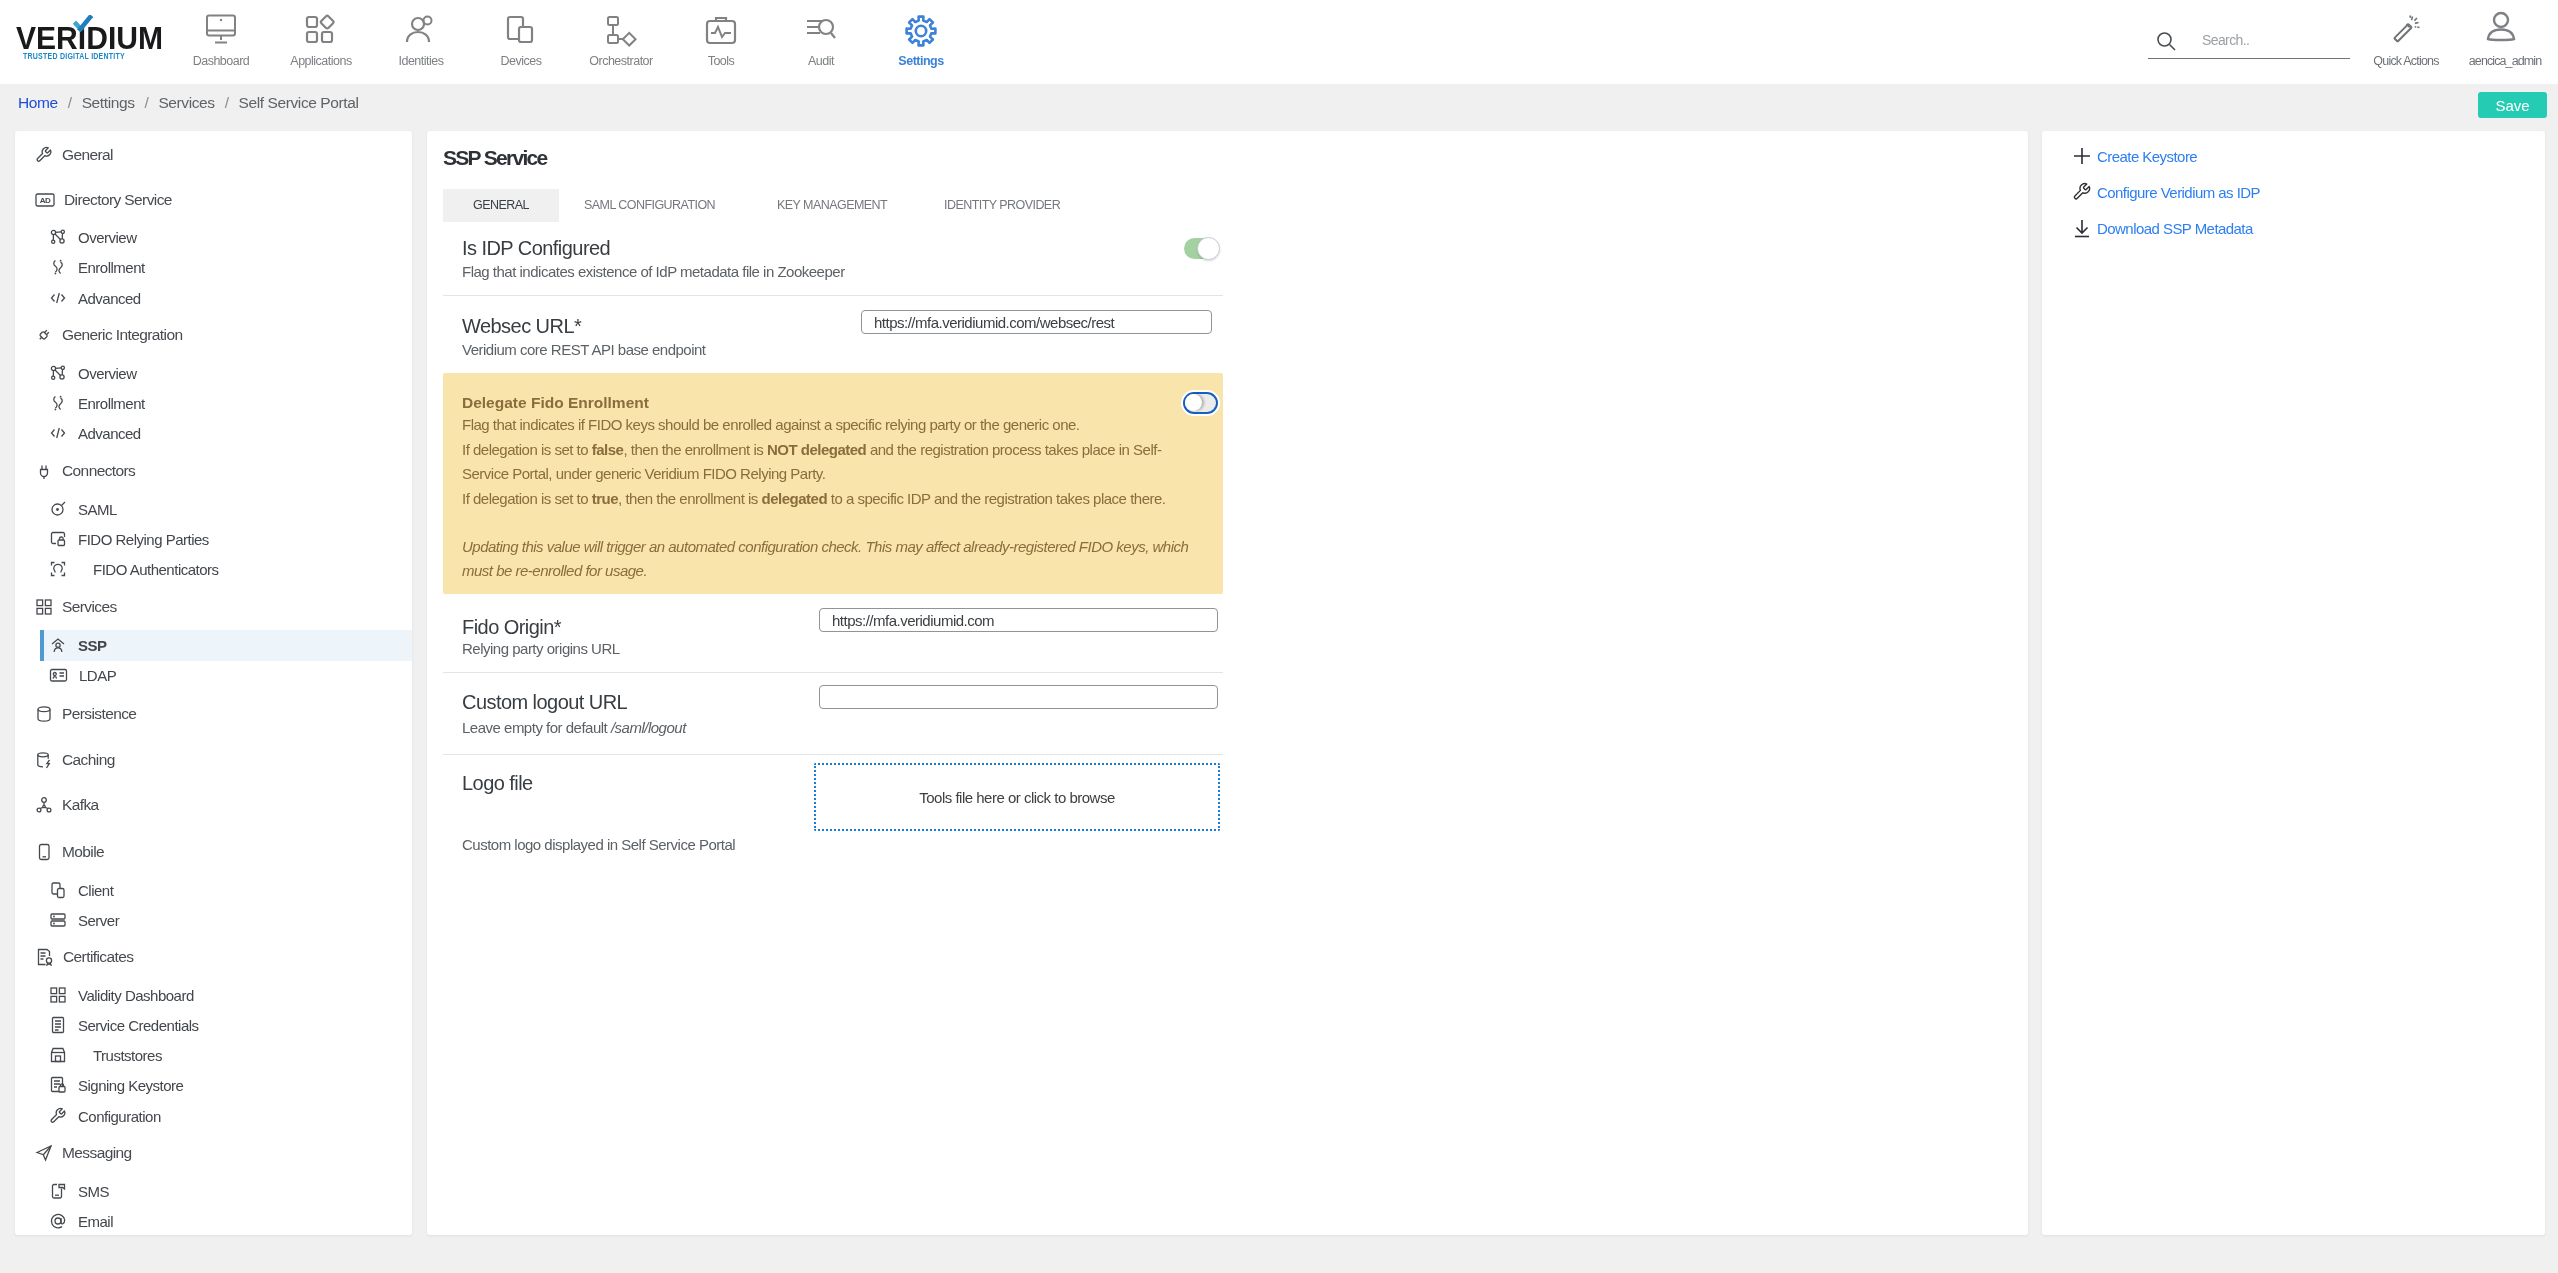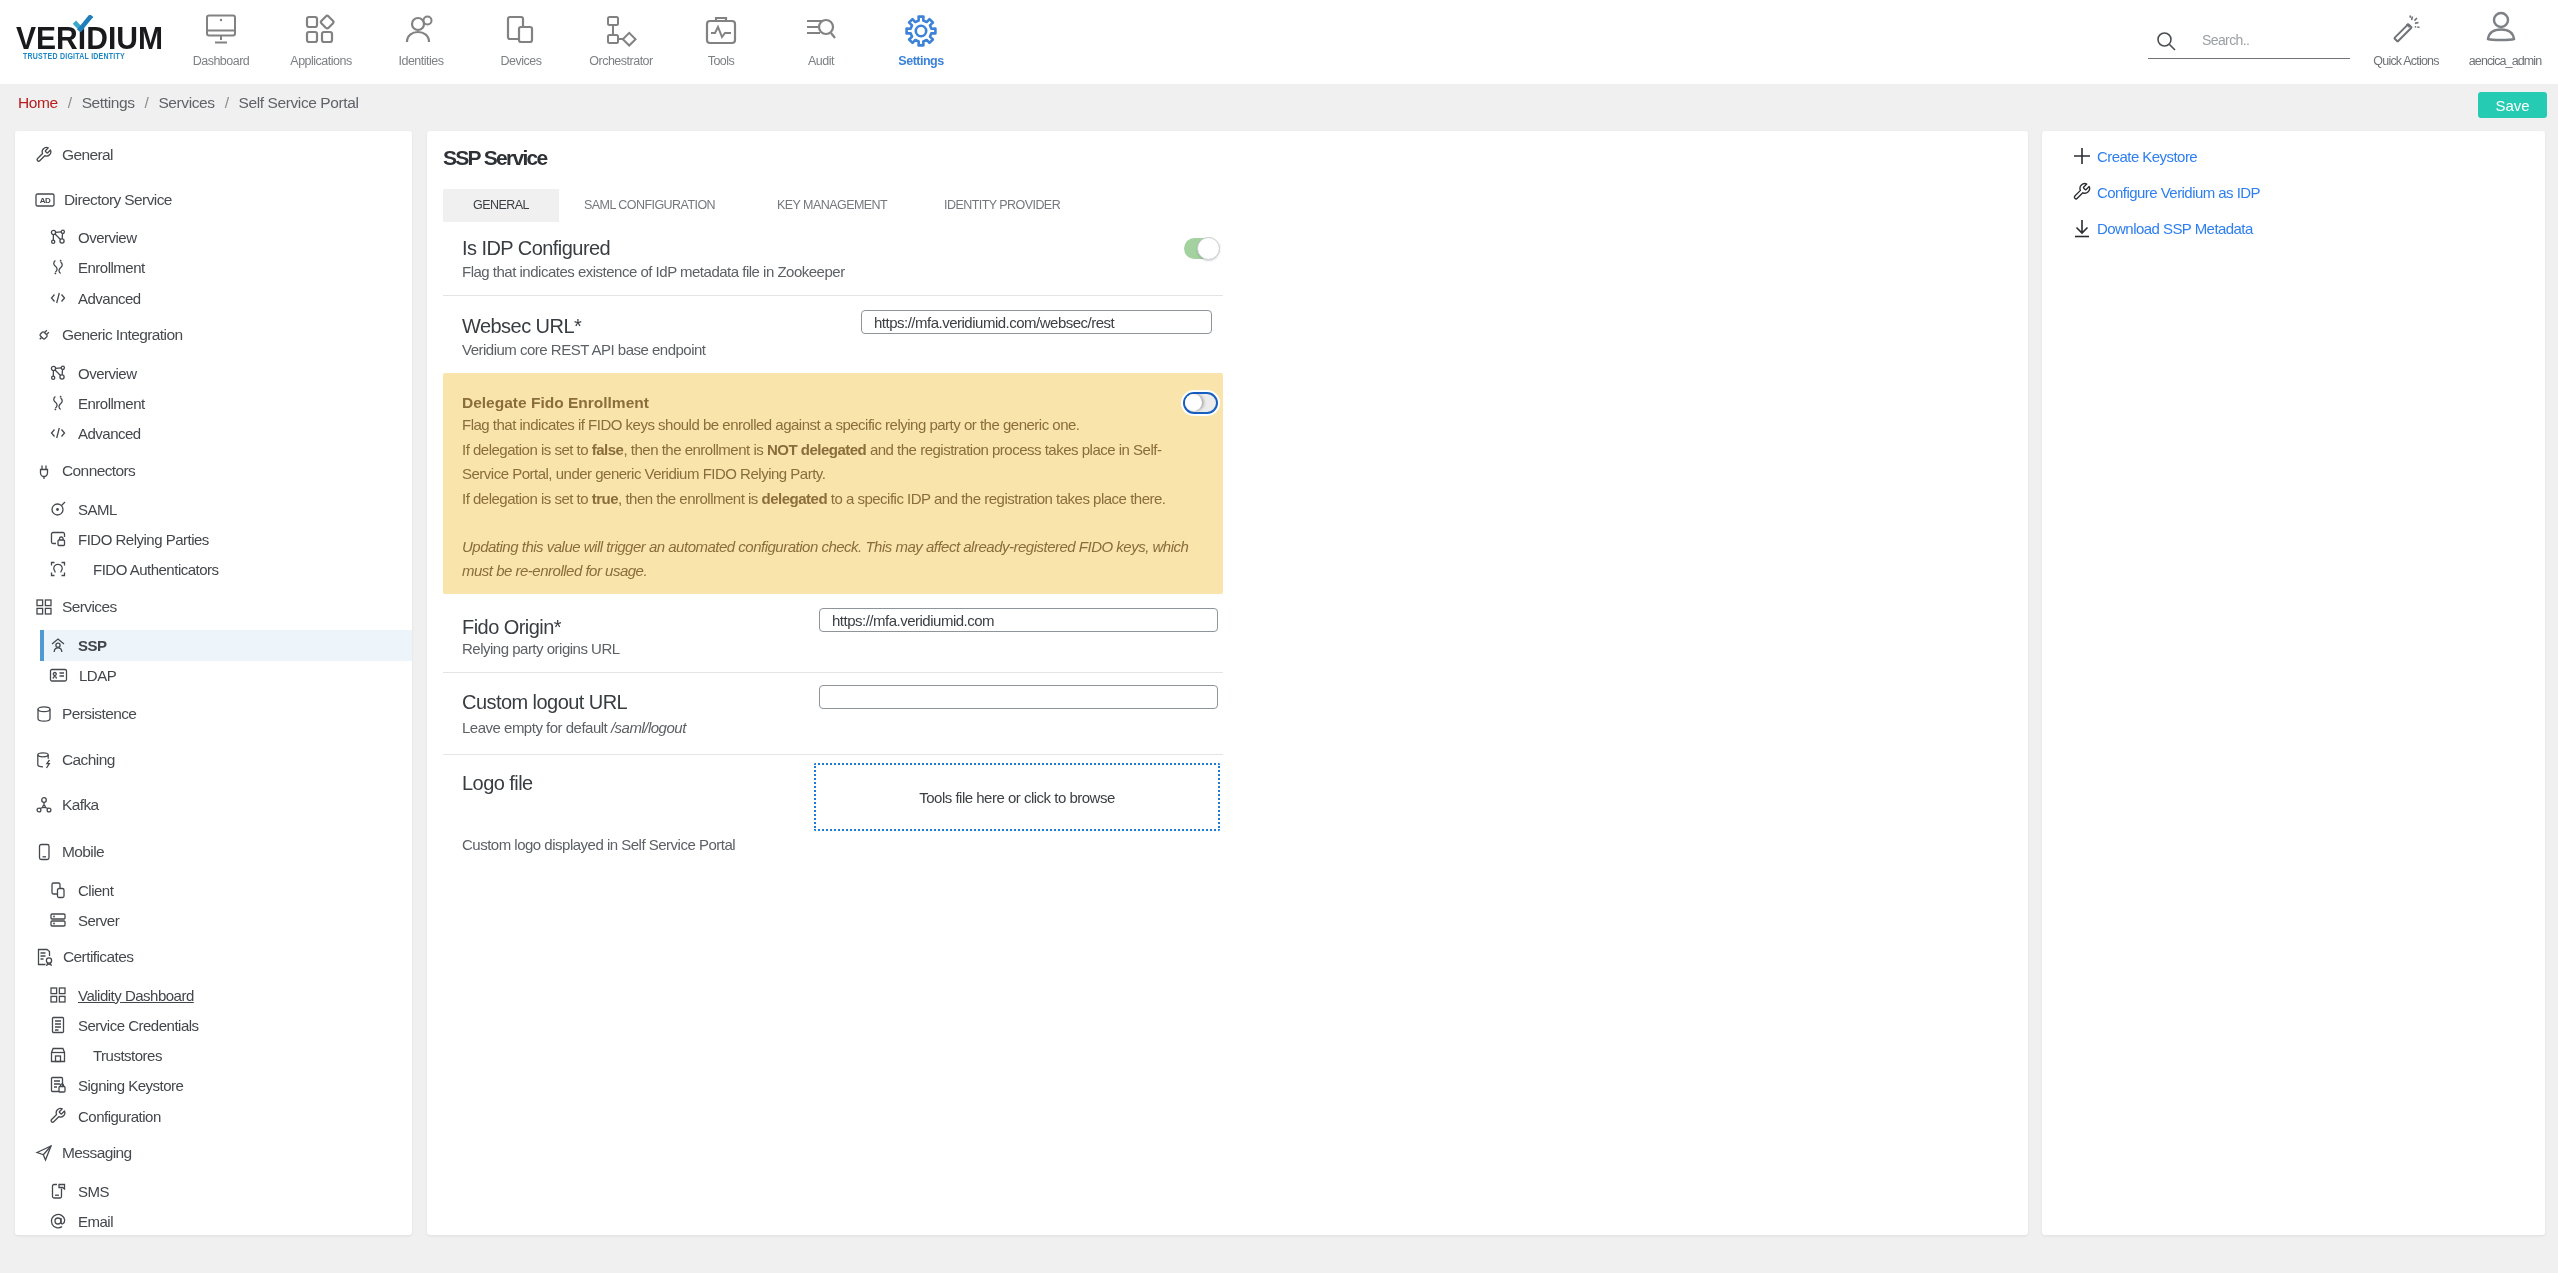--- a/index.html
+++ b/index.html
@@ -3,21 +3,21 @@
 *{margin:0;padding:0;box-sizing:border-box}
 html,body{width:2558px;height:1273px;background:#f0f0f1;font-family:"Liberation Sans",sans-serif;overflow:hidden}
 #page{position:relative;width:2558px;height:1273px}
 .abs{position:absolute}
 .card{position:absolute;background:#fff;border-radius:3px;box-shadow:0 1px 3px rgba(0,0,0,0.07)}
 .hdr{position:absolute;left:0;top:0;width:2558px;height:84px;background:#fff}
 .nav{position:absolute;top:14px;width:120px;text-align:center}
 .nav .lbl{margin-top:6px;font-size:12.5px;letter-spacing:-0.5px;color:#7d8084}
 .nav.active .lbl{color:#3c82d8;font-weight:bold}
 .crumb{position:absolute;left:18px;top:94px;font-size:15.5px;letter-spacing:-0.4px;color:#5f6368}
-.crumb a{color:#b91c1c;text-decoration:none}
+.crumb a{color:#1d4ed8;text-decoration:none}
 .crumb span.sep{color:#8a8d91;padding:0 10px}
 .savebtn{position:absolute;left:2478px;top:92px;width:69px;height:26px;background:#26cbb4;border-radius:3px;color:#fff;font-size:15px;text-align:center;line-height:28px}
 .srow{position:absolute;display:flex;align-items:center;white-space:nowrap}
 .srow.top{font-size:15.5px;letter-spacing:-0.6px;color:#474b50}
 .srow.sub{font-size:15px;letter-spacing:-0.5px;color:#42464b}
 .srow svg{flex:0 0 auto}
 .lbl-b{font-weight:normal;color:#383d42;font-size:20px;letter-spacing:-0.55px;position:absolute;white-space:nowrap}
 .help{position:absolute;font-size:15px;letter-spacing:-0.5px;color:#5c6166;white-space:nowrap}
 .inp{position:absolute;background:#fff;border:1px solid #8f9499;border-radius:4px;font-size:15px;letter-spacing:-0.5px;color:#3c4043;padding-left:12px;display:flex;align-items:center;white-space:nowrap}
 .divl{position:absolute;height:1px;background:#e4e4e4}
@@ -325,21 +325,21 @@
     </div>
 <div class="srow top" style="left:35px;top:942px;height:30px">
       <svg width="19" height="18" viewBox="0 0 19 18" fill="none">
         <path d="M14.5 8V3.5L12 1.5H3.5v15h7" stroke="#45494e" stroke-width="1.3"></path>
         <path d="M5.5 5h5M5.5 8h5M5.5 11h3" stroke="#45494e" stroke-width="1.3"></path>
         <circle cx="14" cy="12.5" r="2.6" stroke="#45494e" stroke-width="1.3"></circle>
         <path d="M12.8 14.8L12 17l2-1 2 1-.8-2.2" stroke="#45494e" stroke-width="1.3"></path>
       </svg>
       <span style="margin-left:9px">Certificates</span>
     </div>
-<div class="srow sub" style="left:49px;top:980px;height:30px;text-decoration:underline;">
+<div class="srow sub" style="left:49px;top:980px;height:30px;">
       <svg width="18" height="18" viewBox="0 0 18 18" fill="none">
         <rect x="2" y="2" width="5.6" height="5.6" stroke="#45494e" stroke-width="1.3"></rect>
         <rect x="10.4" y="2" width="5.6" height="5.6" stroke="#45494e" stroke-width="1.3"></rect>
         <rect x="2" y="10.4" width="5.6" height="5.6" stroke="#45494e" stroke-width="1.3"></rect>
         <rect x="10.4" y="10.4" width="5.6" height="5.6" stroke="#45494e" stroke-width="1.3"></rect>
       </svg>
       <span style="margin-left:11px">Validity Dashboard</span>
     </div>
 <div class="srow sub" style="left:49px;top:1010px;height:30px;">
       <svg width="18" height="18" viewBox="0 0 18 18" fill="none">

